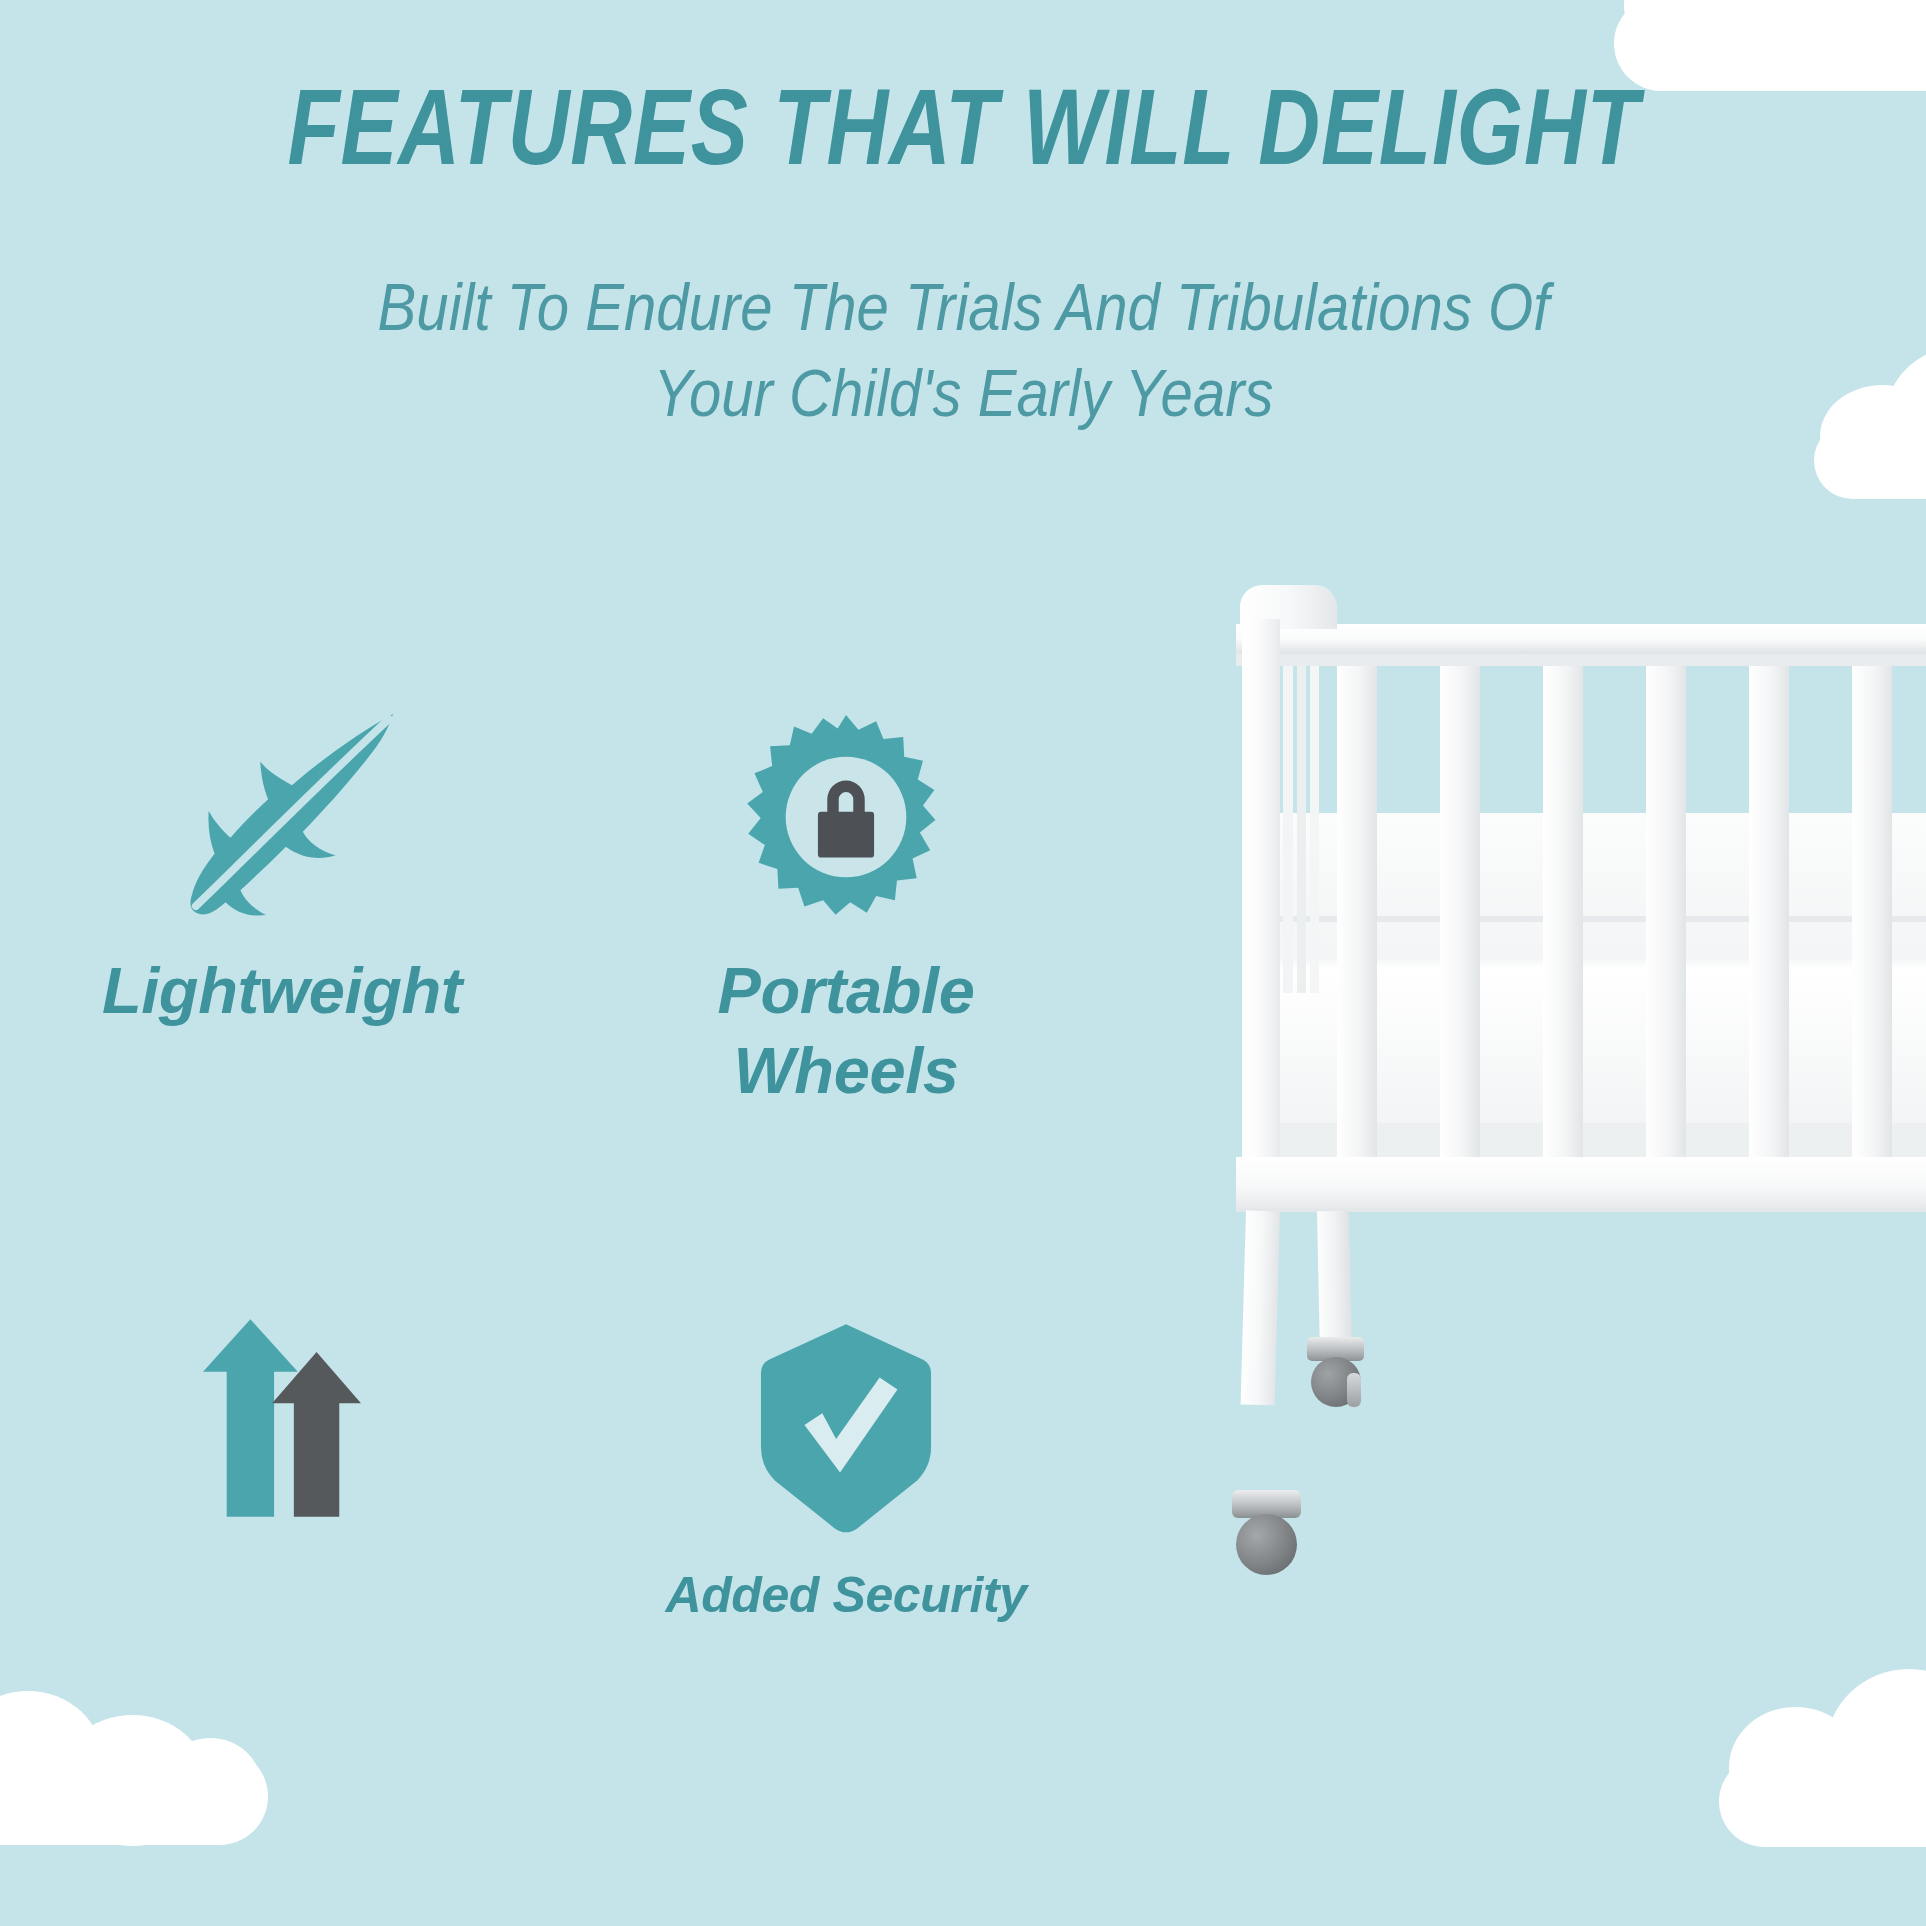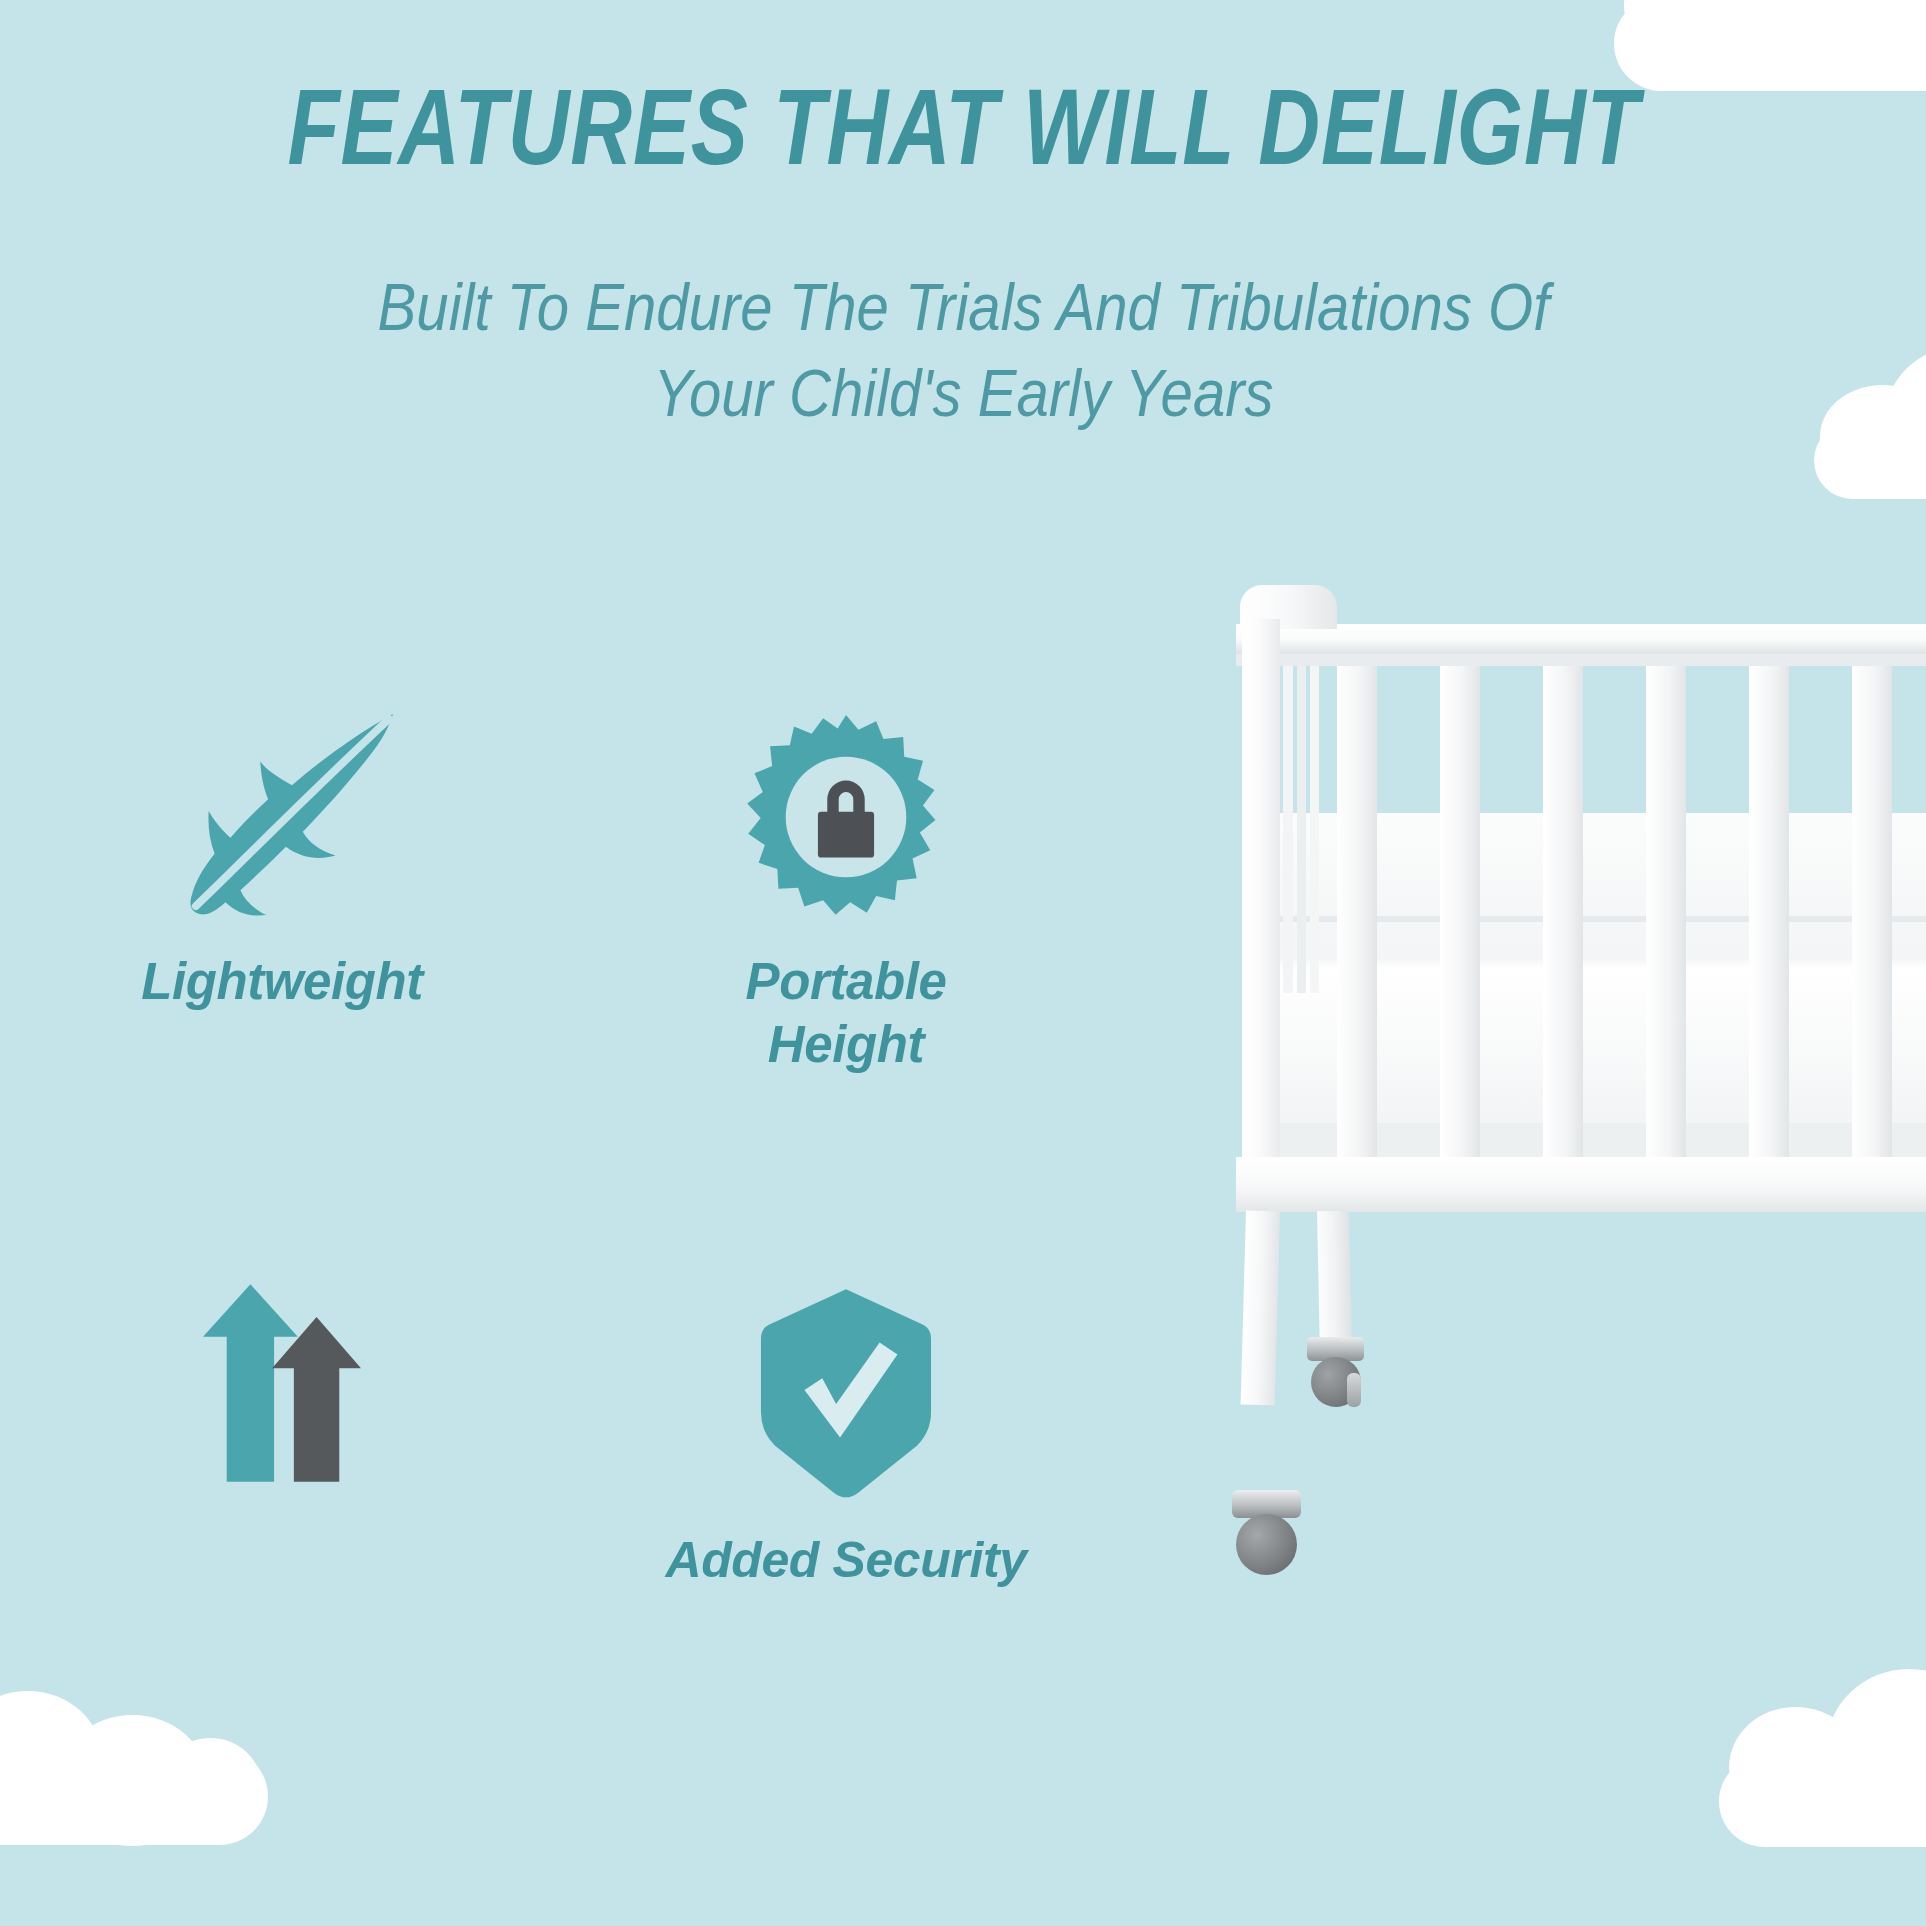--- a/index.html
+++ b/index.html
@@ -46,21 +46,21 @@
   
   .features{position:absolute;left:0;top:673px;width:1129px;}
   .frow{display:flex;}
   .fcell{width:564px;display:flex;flex-direction:column;align-items:center;}
   .icon-wrap{height:248px;display:flex;align-items:flex-end;justify-content:center;}
   .flabel{
     margin-top:30px;
     text-align:center;
     color:#3e939d;
     font-weight:bold;
-    font-size:51px;
+    font-size:65px;
     line-height:1.23;
     letter-spacing:-0.4px;
     max-width:535px;
   }
   .frow2{margin-top:176px;}
   .frow2 .flabel{font-size:50px;}
 
   
   #crib{position:absolute;left:1218px;top:569px;width:709px;height:1262px;}
   .wood{position:absolute;background:#fdfdfd;}
@@ -157,21 +157,21 @@
             <circle cx="100" cy="100" r="58" fill="#c9e5ea"></circle>
             <g fill="#4d5155">
               <rect x="73" y="95" width="54" height="44" rx="3"></rect>
               <path d="M82 98 L82 83 A18 18 0 0 1 118 83 L118 98
                        L107 98 L107 83 A7 7 0 0 0 93 83 L93 98 Z"></path>
             </g>
           </svg>
         </div>
         <div class="flabel">
           <div>Portable</div>
-          <div>Height</div>
+          <div>Wheels</div>
         </div>
       </div>
 
     </div>
 
     <div class="frow frow2">
 
       <div class="fcell">
         <div class="icon-wrap">
           <svg width="158" height="216" viewBox="0 0 160 218">

